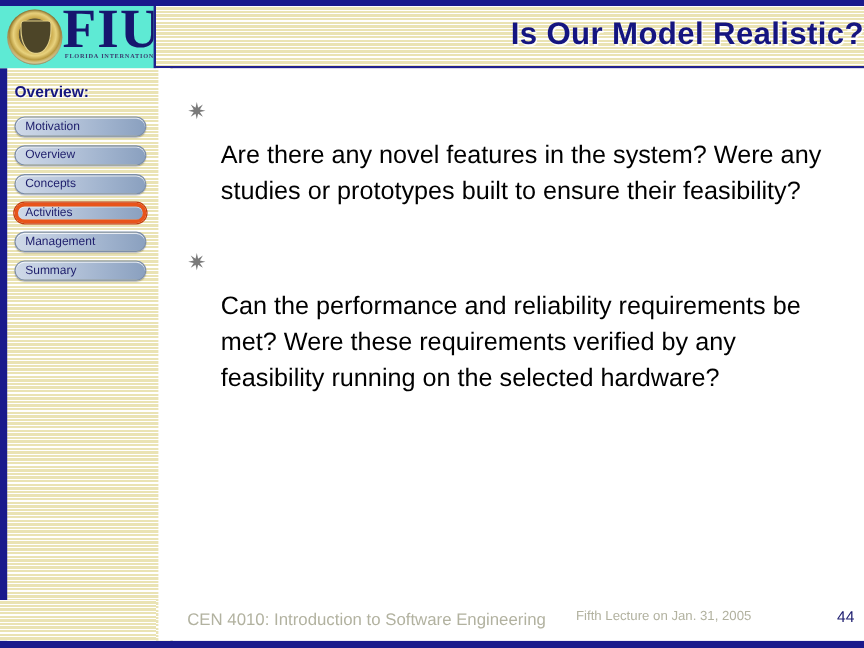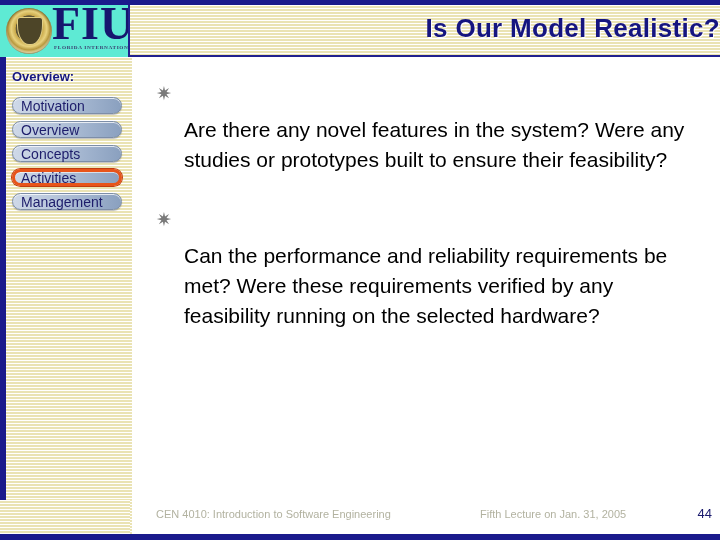--- a/index.html
+++ b/index.html
@@ -158,21 +158,21 @@
     background: linear-gradient(to right, #cfd9e8 0%, #b9c7dc 35%, #9fb2cd 70%, #8aa0bf 100%);
     border: 1px solid #7d8ea8;
     box-shadow: inset 0 1px 0 rgba(255,255,255,0.75), 0 1px 1px rgba(0,0,0,0.25);
     box-sizing: border-box;
     cursor: pointer;
   }
   .nav-item .nav-label {
     position: absolute;
     left: 8px;
     top: 1px;
-    font-size: 14px;
+    font-size: 10px;
     color: #1d1d6b;
     line-height: 14px;
     white-space: nowrap;
   }
   .nav-item.selected {
     border: 3px solid #e8541a;
     box-shadow: inset 0 1px 0 rgba(255,255,255,0.6), 0 0 0 1px #c03c10;
   }
   .nav-item.selected .nav-label {
     left: 6px;
@@ -220,21 +220,21 @@
     left: 132px;
     right: 0;
     bottom: 0;
     height: 34px;
     background: #ffffff;
   }
   #footer-course {
     position: absolute;
     left: 24px;
     top: 8px;
-    font-size: 11px;
+    font-size: 14px;
     color: #b2b2a0;
     white-space: nowrap;
   }
   #footer-lecture {
     position: absolute;
     left: 348px;
     top: 8px;
     font-size: 11px;
     color: #b2b2a0;
     white-space: nowrap;
@@ -288,20 +288,23 @@
       </div>
 
       <div class="nav-item selected">
         <span class="nav-label">Activities</span>
       </div>
 
       <div class="nav-item">
         <span class="nav-label">Management</span>
       </div>
 
+      <div class="nav-item">
+        <span class="nav-label">Summary</span>
+      </div>
 
     </div>
   </div>
 
   <div id="content">
 
     <div class="bullet-row">
       <span class="bullet-marker">✷</span>
       <span class="bullet-text">Are there any novel features in the system? Were any studies or prototypes built to ensure their feasibility?</span>
     </div>

